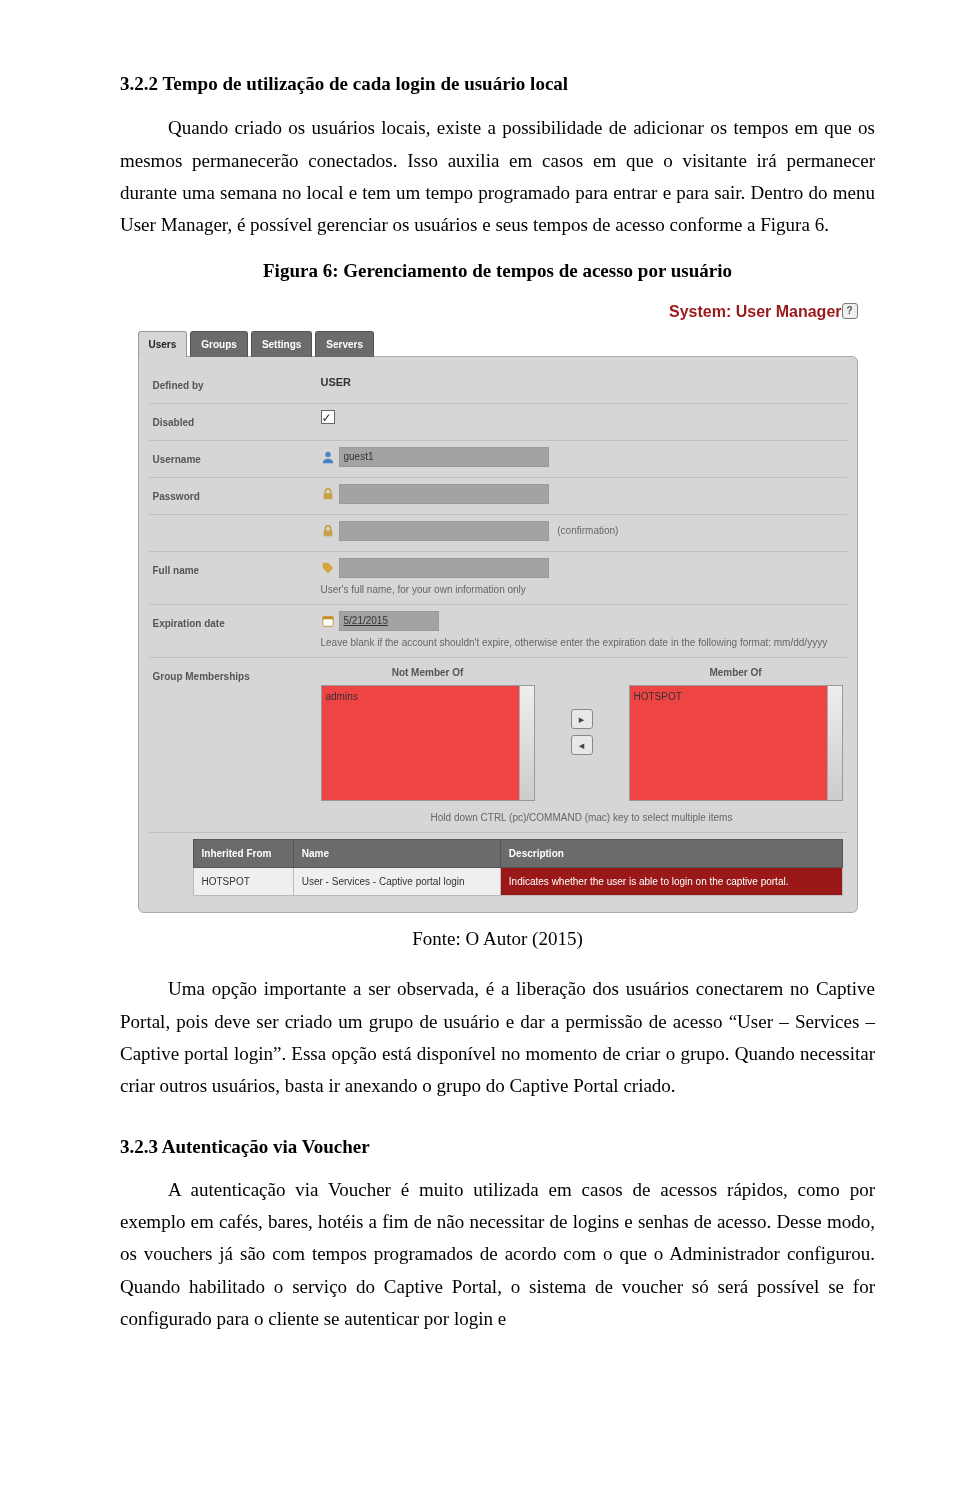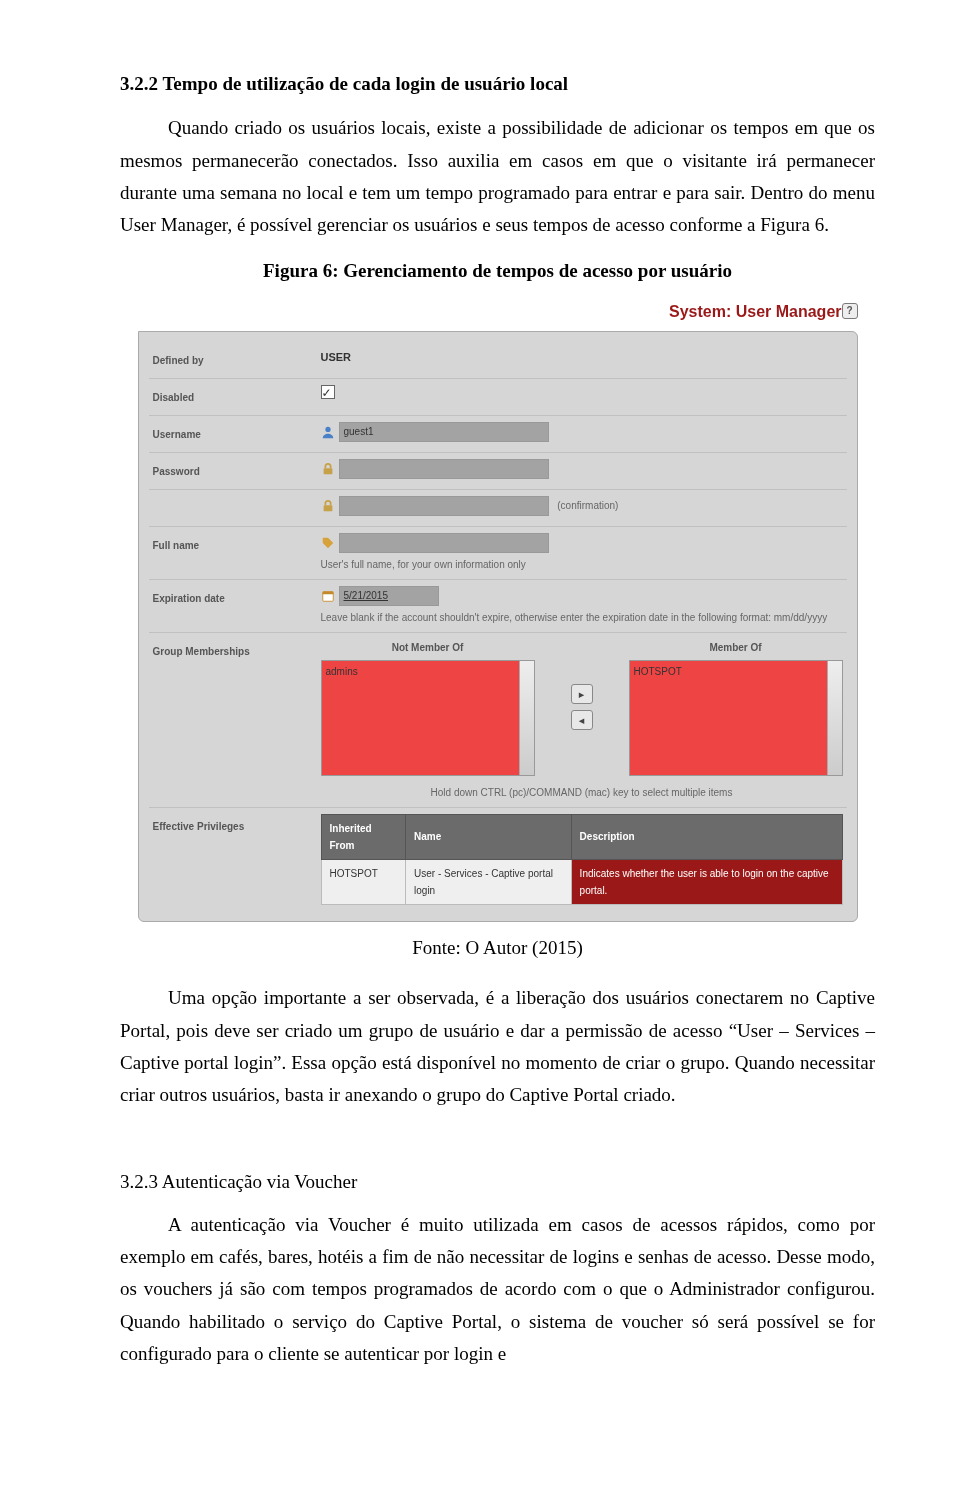--- a/index.html
+++ b/index.html
@@ -13,22 +13,22 @@
     padding: 60px 85px 60px 120px;
     line-height: 1.7;
     font-size: 19px;
   }
   .heading {
     font-weight: bold;
     margin-top: 8px;
     margin-bottom: 12px;
   }
   .section-heading {
-    font-weight: normal;
-    margin-top: 55px;
+    font-weight: bold;
+    margin-top: 29px;
     margin-bottom: 10px;
   }
   p {
     margin: 0 0 14px 0;
     text-align: justify;
   }
   .indent {
     text-indent: 48px;
   }
   .caption {
@@ -256,20 +256,26 @@
 
   <div class="caption">Figura 6: Gerenciamento de tempos de acesso por usuário</div>
 
   <div class="shot">
 
     <div class="shot-title">
       <span>System: User Manager</span>
       <span class="help-q">?</span>
     </div>
 
+    <div class="tabs">
+      <div class="tab active">Users</div>
+      <div class="tab">Groups</div>
+      <div class="tab">Settings</div>
+      <div class="tab">Servers</div>
+    </div>
 
     <div class="panel">
 
       <div class="form-row">
         <div class="left-col">Defined by</div>
         <div class="right-col val-bold">USER</div>
       </div>
 
       <div class="form-row">
         <div class="left-col">Disabled</div>
@@ -355,21 +361,20 @@
             <div class="dual-col">
               <div class="dual-col-header">Member Of</div>
               <div class="listbox">HOTSPOT</div>
             </div>
           </div>
           <div class="hold-note">Hold down CTRL (pc)/COMMAND (mac) key to select multiple items</div>
         </div>
       </div>
 
       <div class="form-row" style="align-items:stretch;">
-        <div class="left-col">Effective Privileges</div>
         <div class="right-col">
           <table class="priv-table">
             <tbody>
                 <tr>
               <th>Inherited From</th>
               <th>Name</th>
               <th>Description</th>
             </tr>
             <tr>
               <td>HOTSPOT</td>

